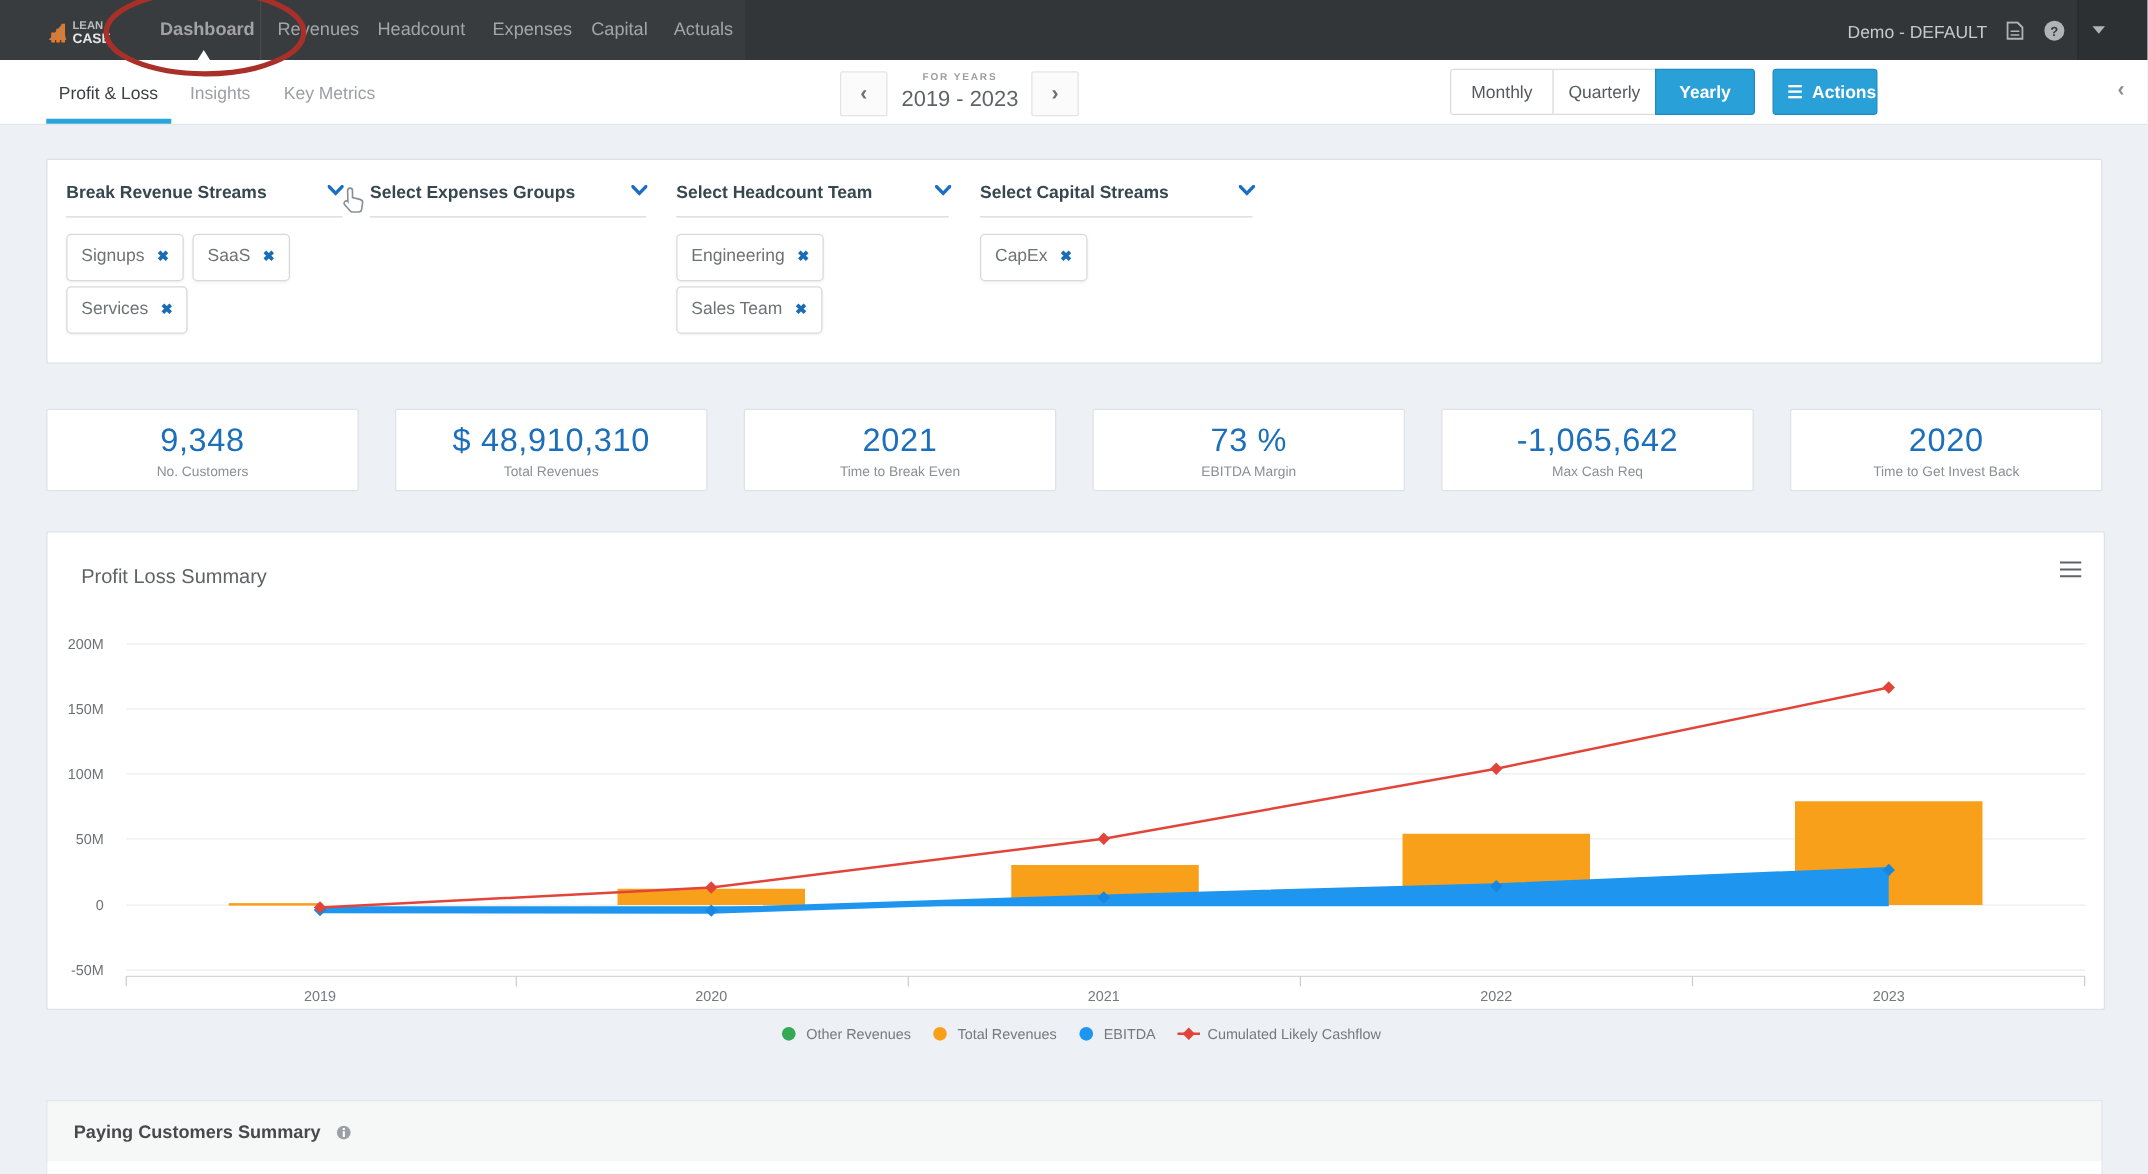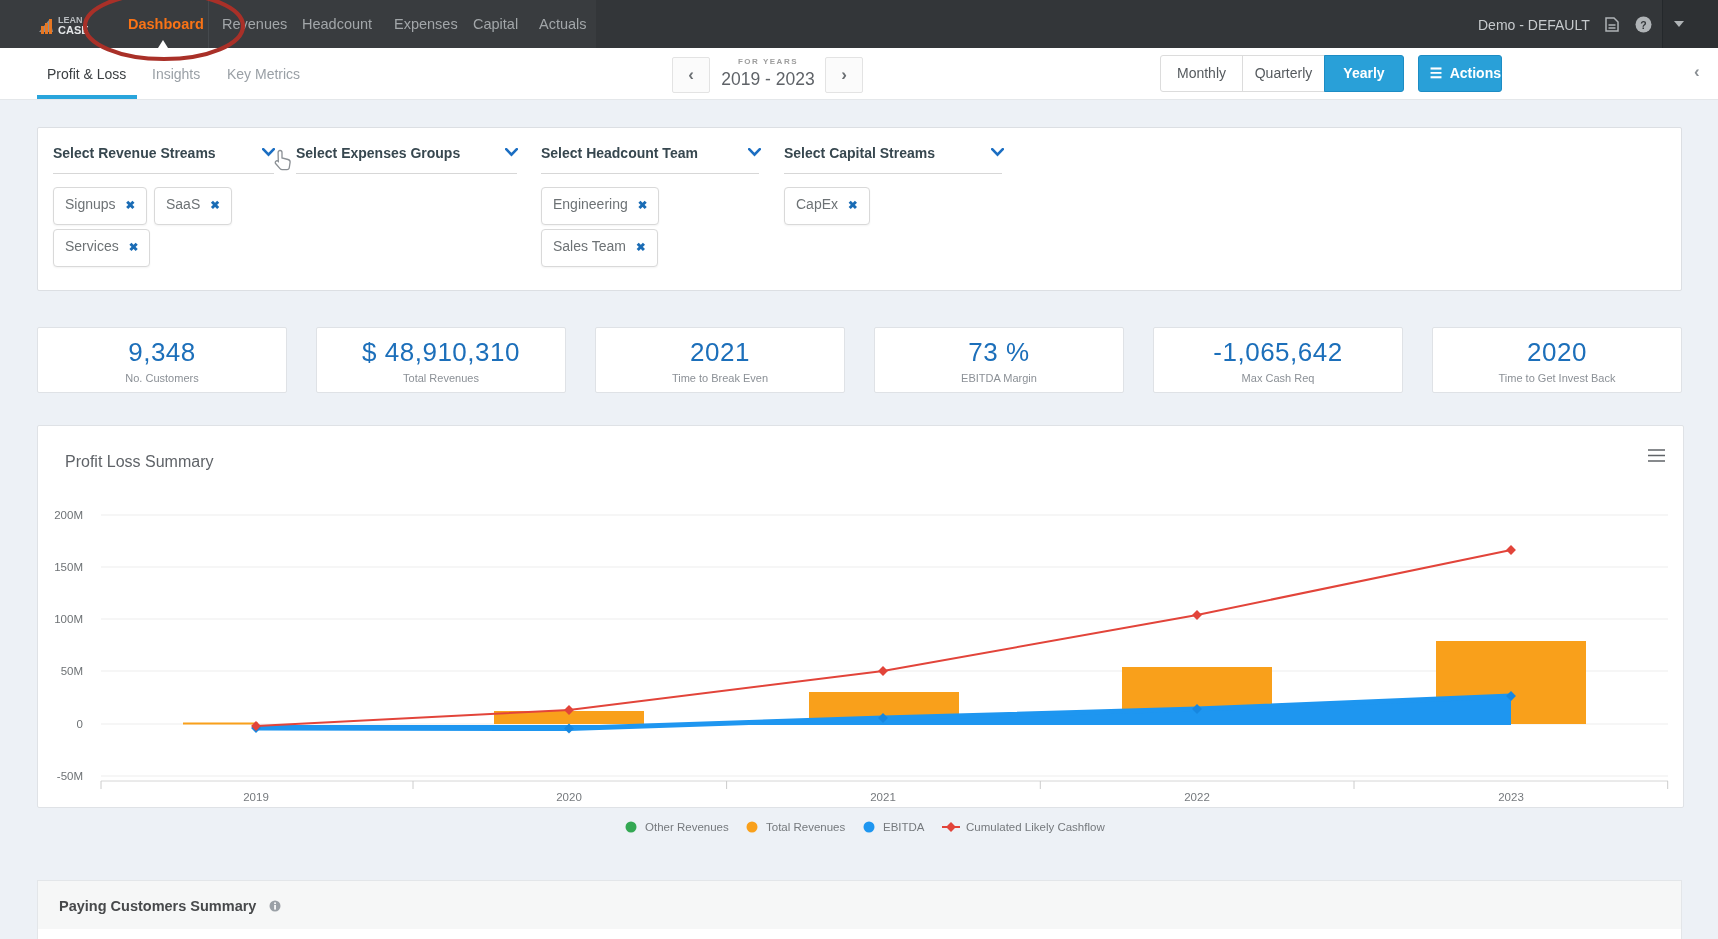--- a/index.html
+++ b/index.html
@@ -5,21 +5,21 @@
   * { margin:0; padding:0; box-sizing:border-box; }
   html,body { width:1718px; height:939px; overflow:hidden; }
   body { font-family:"Liberation Sans", sans-serif; background:#edf1f6; position:relative; }
   .abs { position:absolute; }
 
   
   #navbar { position:absolute; left:0; top:0; width:1718px; height:48px; background:#333639; }
   #navbar .lighter { position:absolute; left:0; top:0; width:596px; height:48px; background:#393c3f; }
   #navbar .darker { position:absolute; left:1663px; top:0; width:55px; height:48px; background:#2d3033; }
   .navlink { position:absolute; top:16px; font-size:14.5px; color:#a2a6a9; white-space:nowrap; }
-  #nav-dash { color:#f97316; font-weight:bold; }
+  #nav-dash { color:#a3a3a3; font-weight:bold; }
   #nav-notch { position:absolute; left:158px; top:40px; width:0; height:0;
     border-left:5.5px solid transparent; border-right:5.5px solid transparent; border-bottom:8px solid #ffffff; }
   #nav-sep { position:absolute; left:208px; top:0; width:1px; height:48px; background:#45494d; }
   #nav-sep2 { position:absolute; left:1662px; top:0; width:1px; height:48px; background:#24282b; }
 
   
   #tabrow { position:absolute; left:0; top:48px; width:1718px; height:52px; background:#ffffff; border-bottom:1px solid #e4e7ea; }
   .tab { position:absolute; top:18px; font-size:14px; color:#9aa0a6; white-space:nowrap; }
   #tab-underline { position:absolute; left:37px; top:47px; width:100px; height:4px; background:#29a5dc; }
 
@@ -82,21 +82,21 @@
   <div class="yrbtn" style="left:825px;">›</div>
 
   <div class="pbtn" style="left:1160px; width:83px; border-radius:3px 0 0 3px;">Monthly</div>
   <div class="pbtn" style="left:1242px; width:83px;">Quarterly</div>
   <div class="pbtn active" style="left:1324px; width:80px; border-radius:0 3px 3px 0;">Yearly</div>
   <div class="pbtn active" style="left:1418px; width:84px; border-radius:3px;text-align:right;">☰&nbsp; Actions</div>
   <div class="abs" style="left:1694px; top:14px; font-size:17px; color:#8a8f94; font-weight:bold;">‹</div>
 </div>
 
 <div id="filtercard">
-  <div class="fhead" style="left:15px;">Select Revenue Streams</div>
+  <div class="fhead" style="left:15px;">Break Revenue Streams</div>
   <div class="fhead" style="left:258px;">Select Expenses Groups</div>
   <div class="fhead" style="left:503px;">Select Headcount Team</div>
   <div class="fhead" style="left:746px;">Select Capital Streams</div>
   <div class="funder" style="left:15px; width:221px;"></div>
   <div class="funder" style="left:258px; width:221px;"></div>
   <div class="funder" style="left:503px; width:218px;"></div>
   <div class="funder" style="left:746px; width:218px;"></div>
   <svg class="abs" style="left:224px; top:20px;" width="13" height="9" viewBox="0 0 13 9">
       <path d="M1.2 1.2 L6.5 6.7 L11.8 1.2" stroke="#1b6ec2" stroke-width="2.6" fill="none" stroke-linecap="round"></path>
     </svg>

